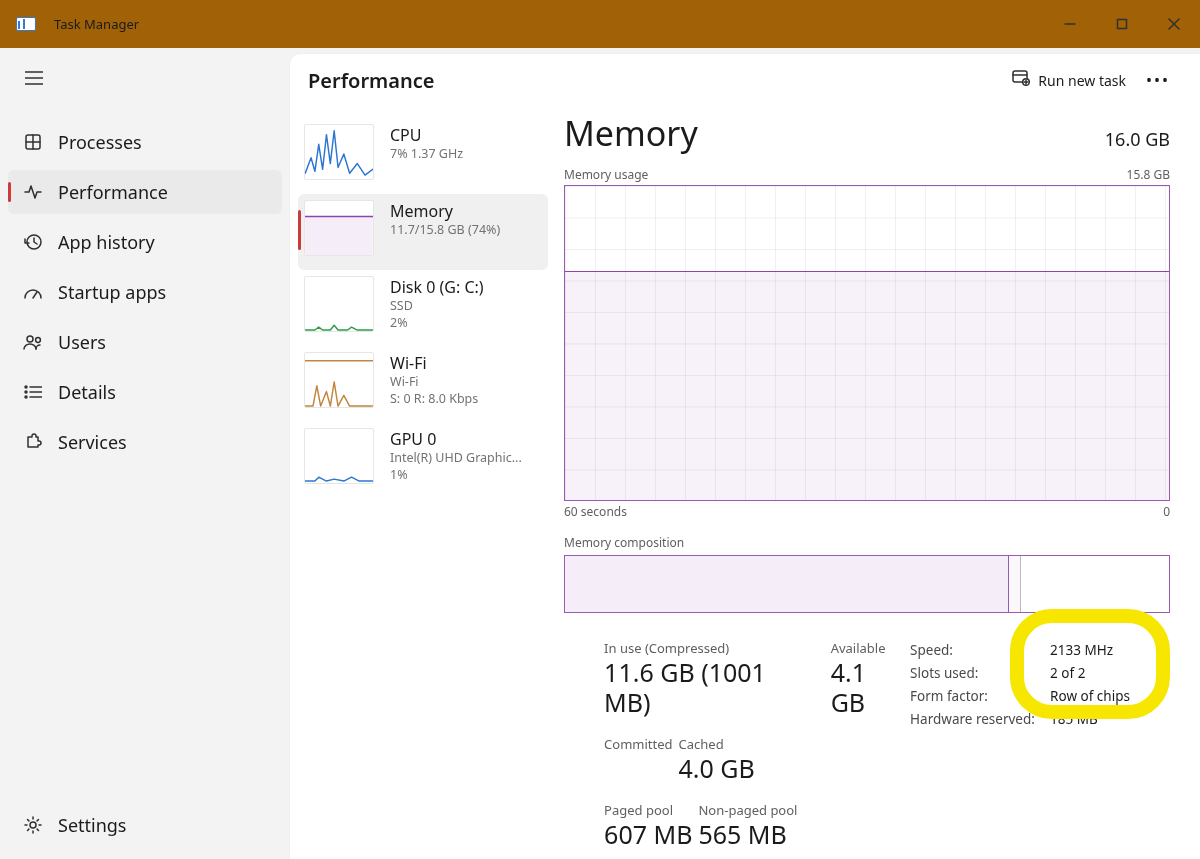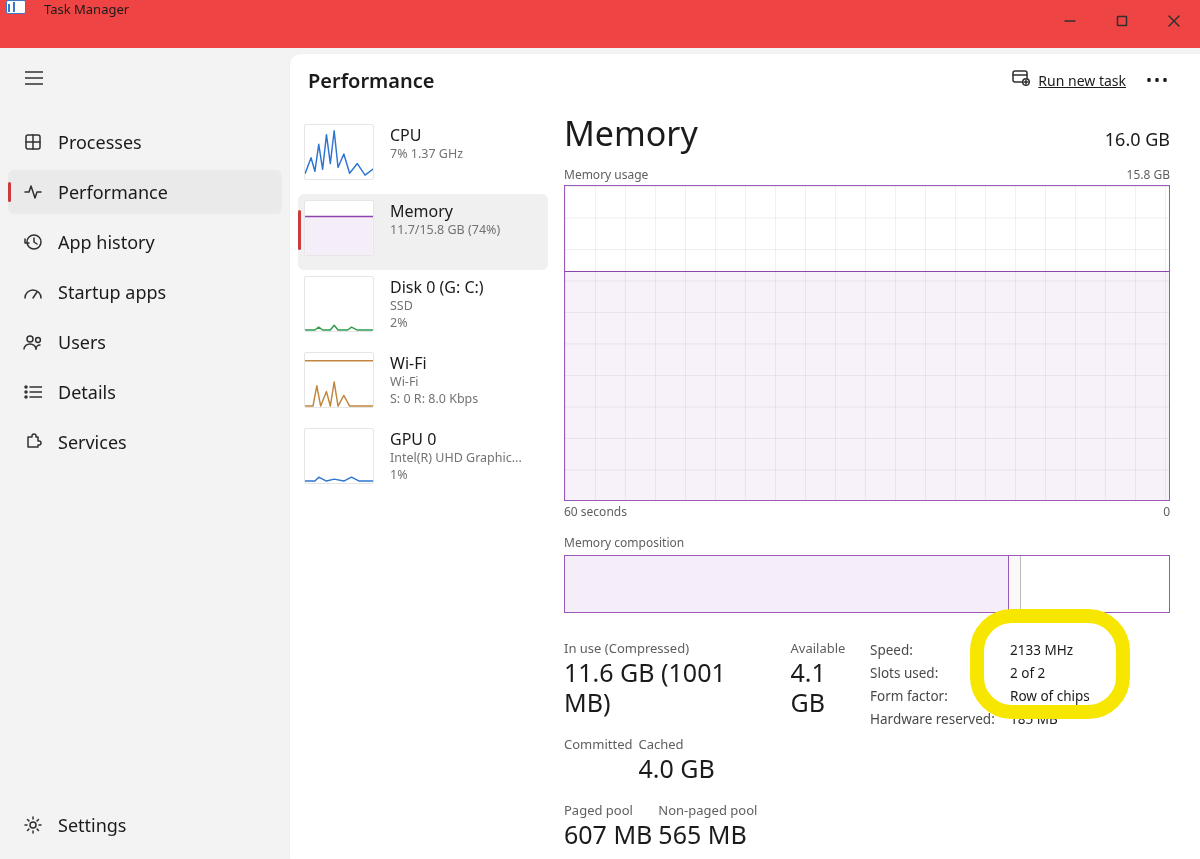--- a/index.html
+++ b/index.html
@@ -8,23 +8,23 @@
     width: 1200px; height: 859px;
     font-family: "Segoe UI", system-ui, Arial, sans-serif;
     font-size: 14px;
     color: #1b1b1b;
     background: #f3f3f3;
     overflow: hidden;
   }
   
   .titlebar {
     height: 48px;
-    display: flex; align-items: flex-start;
-    padding-left: 0;
-    background: #ef4444;
+    display: flex; align-items: center;
+    padding-left: 10px;
+    background: #a16207;
   }
   .titlebar .app-icon {
     width: 20px; height: 14px;
     background: #fff; border: 1px solid #3b78c8; border-radius: 2px;
     position: relative; margin-right: 18px; margin-left: 6px;
   }
   .titlebar .app-icon::before {
     content: ""; position: absolute; left:1px; top:3px; width:4px; height:8px;
     border-left: 2px solid #3b78c8;
   }
@@ -75,21 +75,21 @@
     box-shadow: 0 0 2px rgba(0,0,0,.05);
     position: relative;
   }
   .main-head {
     height: 52px; display:flex; align-items:center;
     padding: 0 20px 0 18px;
   }
   .main-head h1 { font-size: 20px; font-weight:600; margin:0; }
   .rnt {
     display:flex; align-items:center; gap:8px; margin-left:auto;
-    font-size: 14px; padding: 6px 10px; border-radius:4px;text-decoration:underline;
+    font-size: 14px; padding: 6px 10px; border-radius:4px;
   }
   .dots { width:44px; display:flex; align-items:center; justify-content:center; font-size:16px; letter-spacing:2px; }
   .main-body { flex:1; display:flex; overflow:hidden; }
   
   .perf-list { width: 266px; padding: 12px 8px 0 8px; }
   .perf-item {
     display:flex; gap:16px; padding: 6px 8px 14px 6px;
     border-radius: 6px; position:relative;
   }
   .perf-item.selected { background:#f0f0f0; }
@@ -383,21 +383,21 @@
           <span>60 seconds</span>
           <span class="r">0</span>
         </div>
 
         <div class="comp-lbl">Memory composition</div>
         <div class="comp">
           <div class="used"></div>
           <div class="mod"></div>
         </div>
 
-        <div style="display:flex; gap:16px;">
+        <div style="display:flex; gap:16px;justify-content:center;">
           <div style="flex:0 0 290px">
             <div class="stats">
               <div class="col">
                 <div class="lab">In use (Compressed)</div>
                 <div class="val">11.6 GB (1001 MB)</div>
               </div>
               <div class="col">
                 <div class="lab">Available</div>
                 <div class="val">4.1 GB</div>
               </div>

